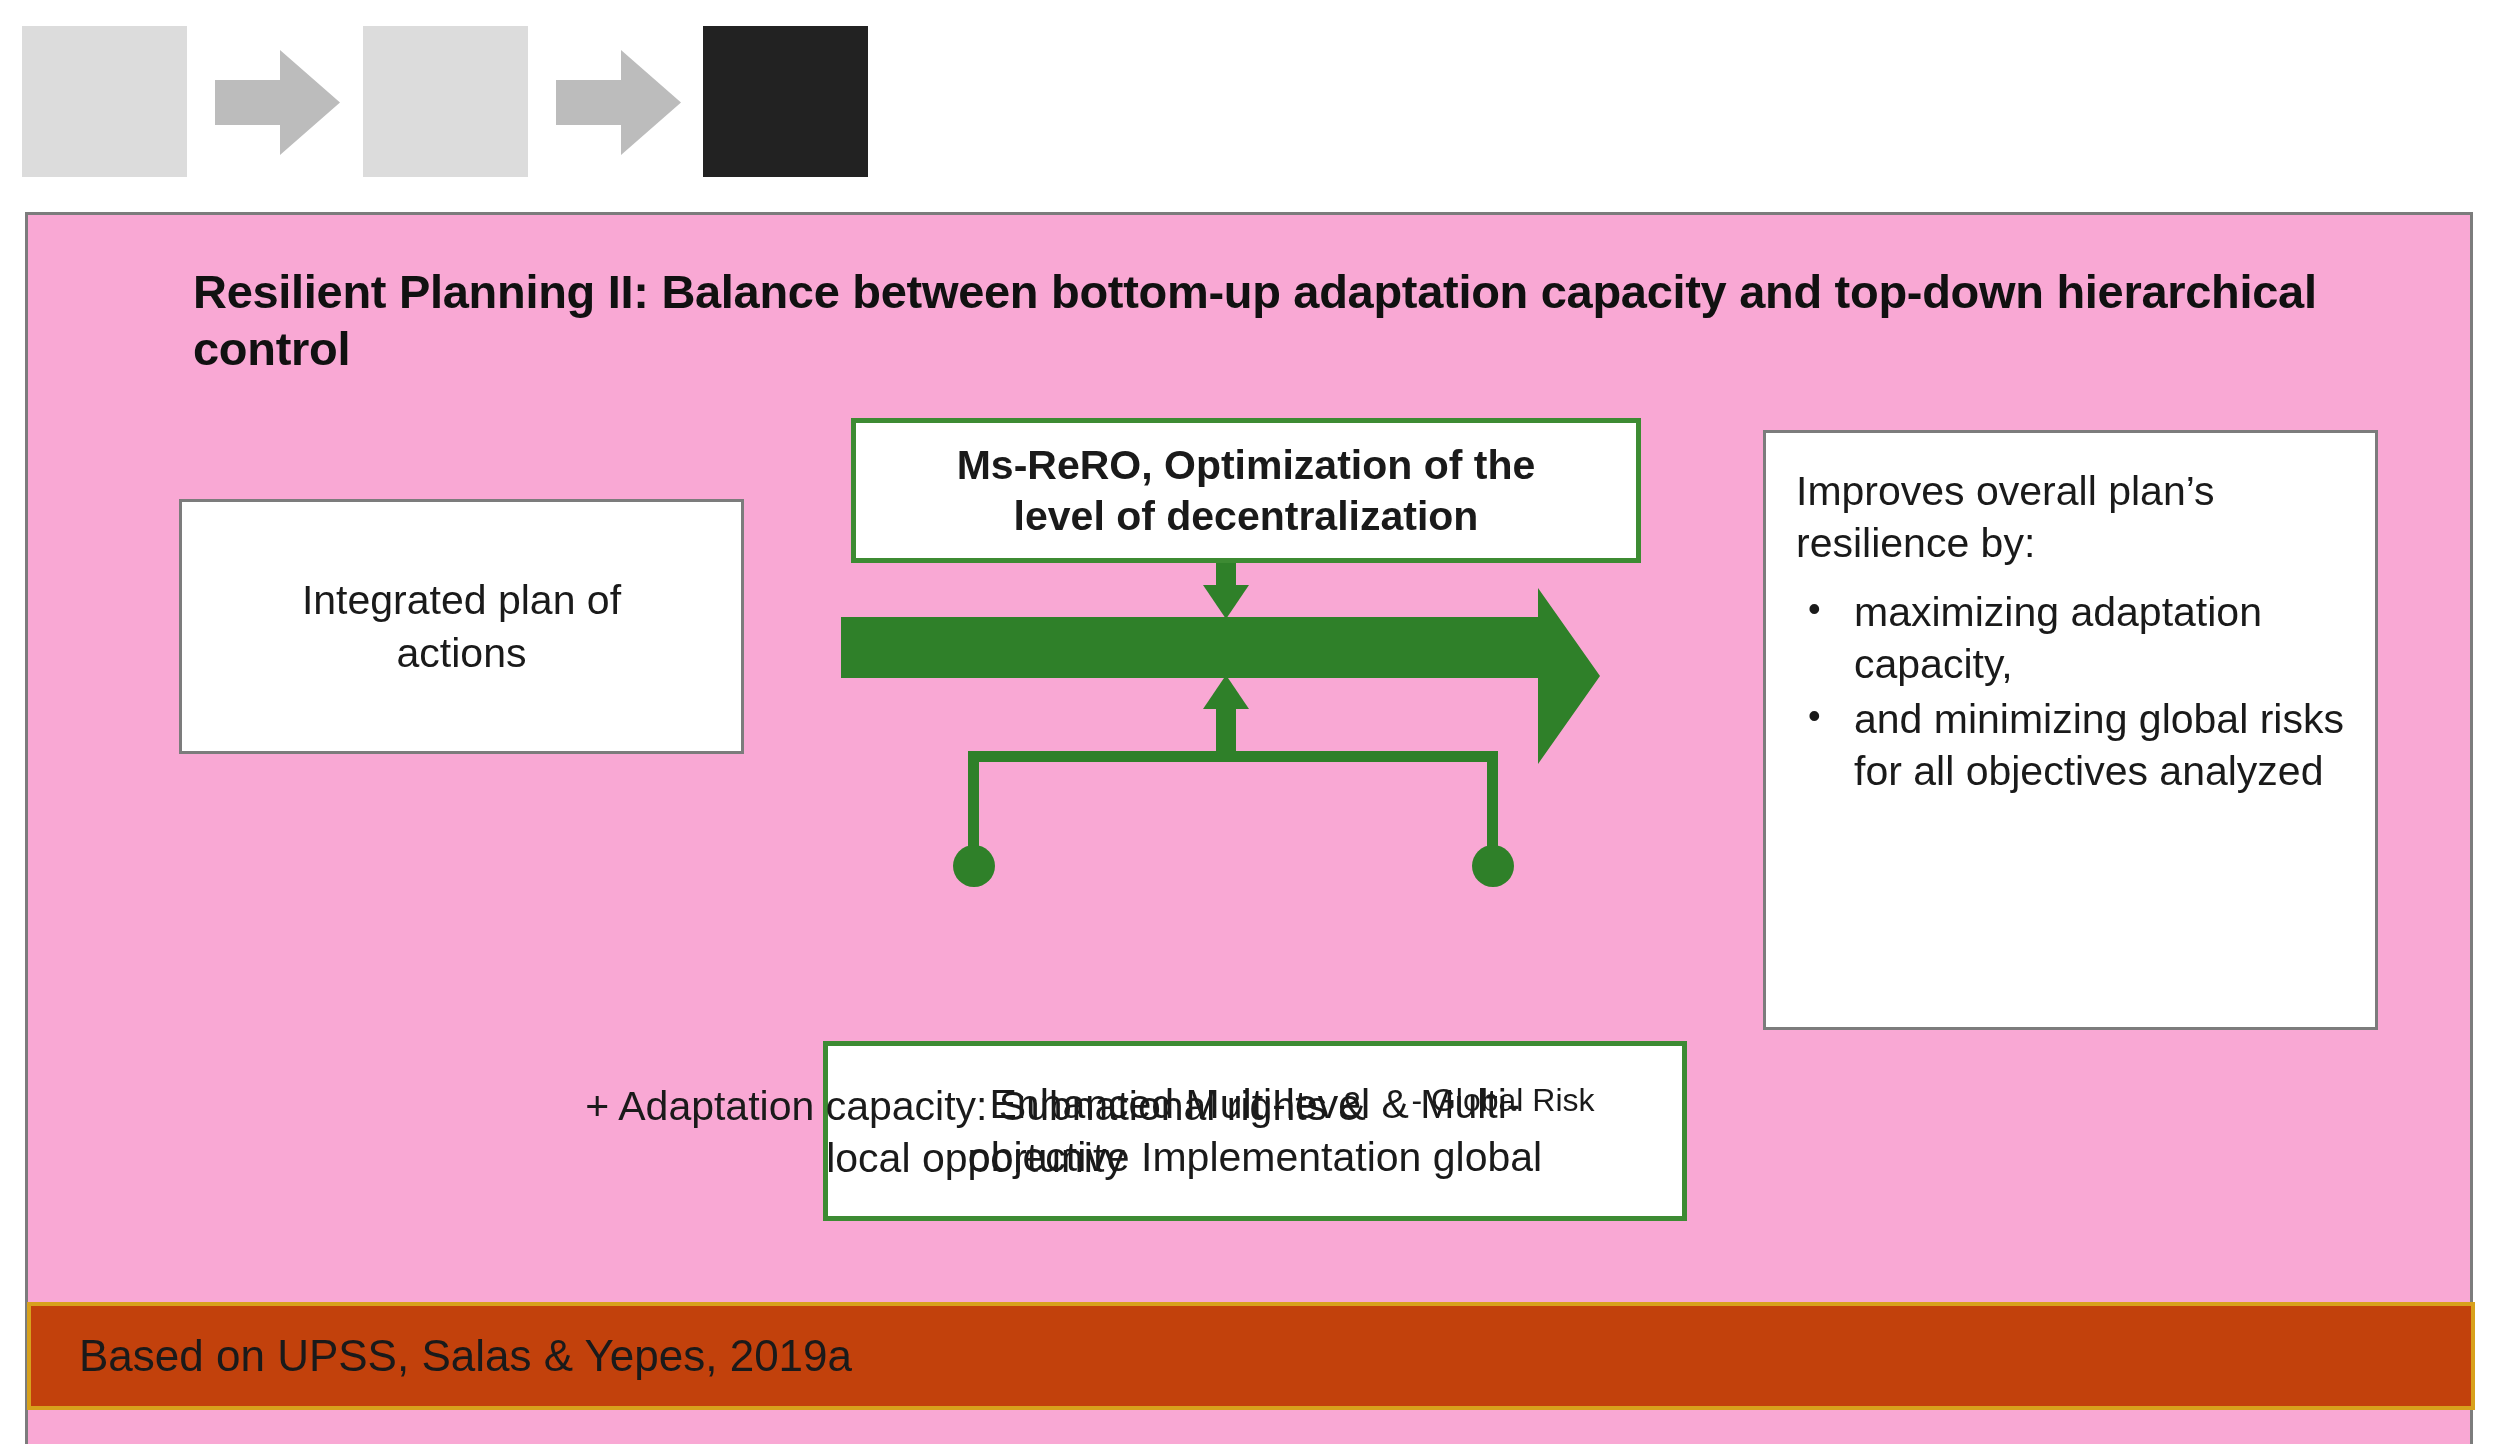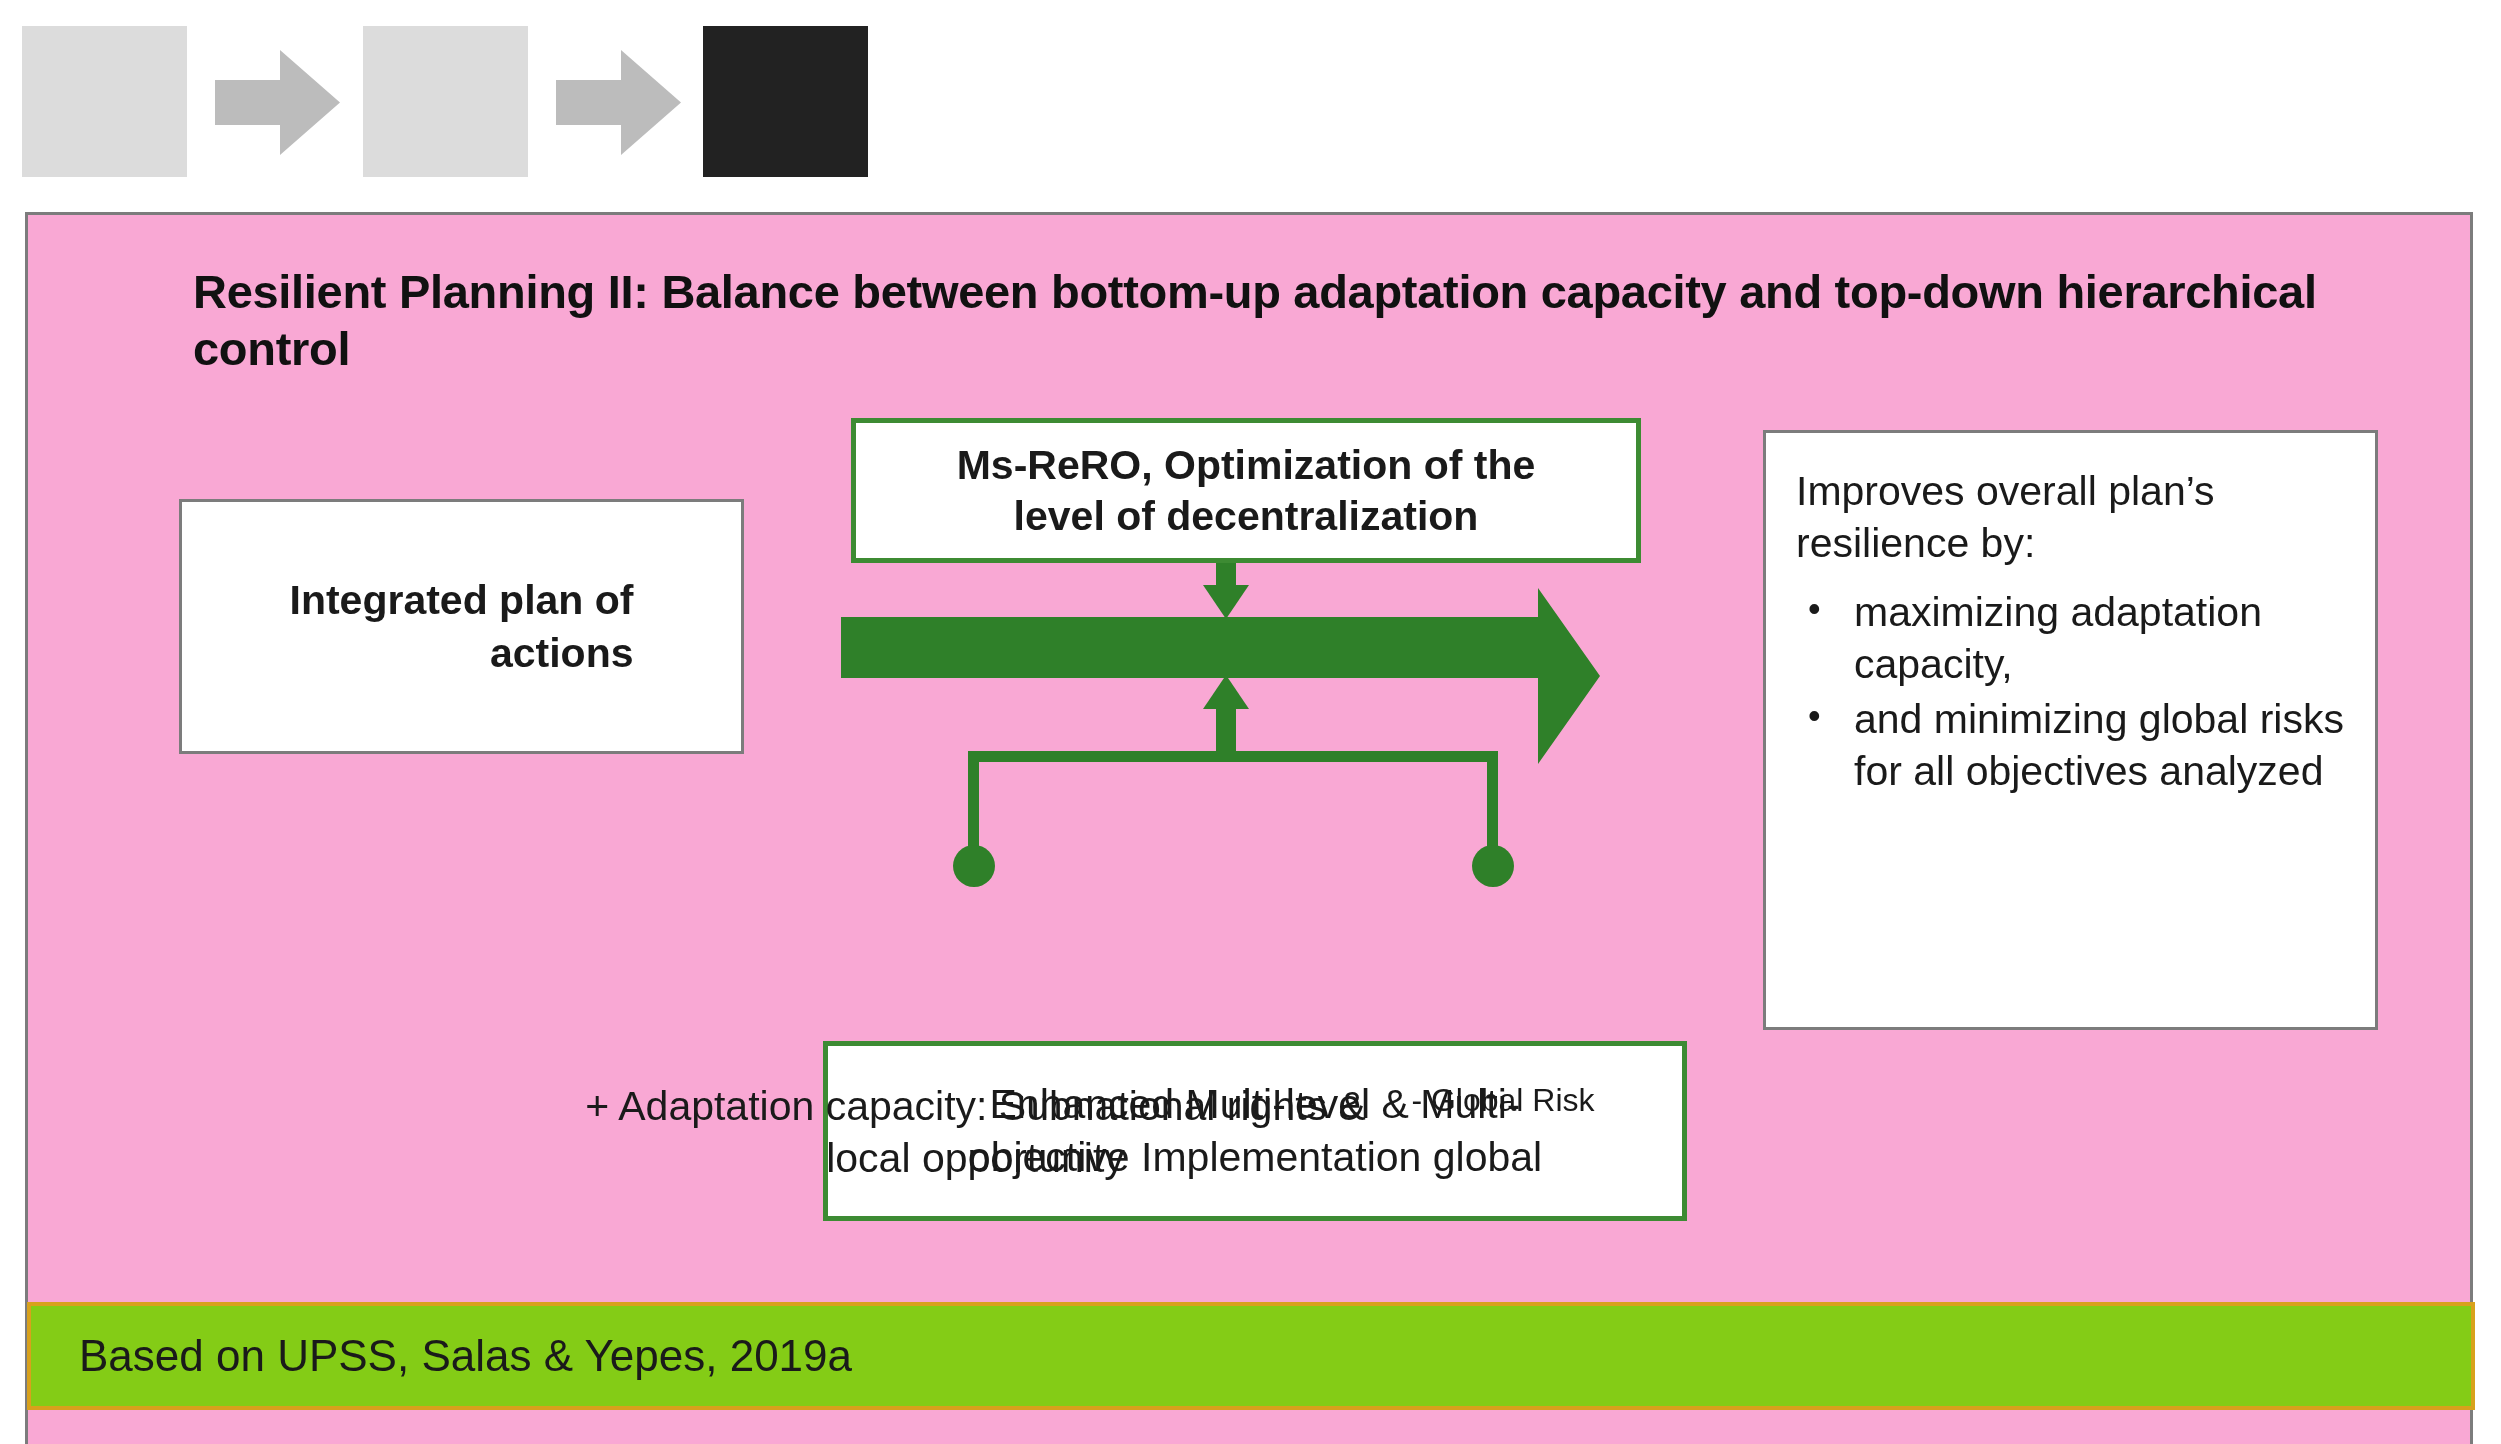--- a/index.html
+++ b/index.html
@@ -81,22 +81,22 @@
   }
   #box-msrero .btext {
     font-size: 41px; font-weight: bold; line-height: 1.24;
     text-align: center; padding: 0 18px;
   }
 
   #box-integrated {
     left: 151px; top: 284px; width: 565px; height: 255px;
   }
   #box-integrated .btext {
-    font-size: 41px; font-weight: bold; line-height: 1.27;
-    text-align: right; padding: 0 34px;
+    font-size: 41px; font-weight: normal; line-height: 1.27;
+    text-align: center; padding: 0 34px;
   }
 
   #box-enhanced {
     left: 795px; top: 826px; width: 864px; height: 180px;
   }
   #box-enhanced .btext {
     font-size: 41px; font-weight: normal; line-height: 1.3;
     text-align: center; padding: 0 26px;
   }
 
@@ -167,21 +167,21 @@
   }
 
   
   #citation {
     position: absolute;
     left: 27px;
     top: 1302px;
     width: 2448px;
     height: 108px;
     border: 4px solid #d8a11c;
-    background: #84cc16;
+    background: #c2410c;
     box-sizing: border-box;
   }
   #citation-text {
     position: absolute;
     left: 48px;
     top: 50%;
     transform: translateY(-50%);
     font-size: 44px;
     line-height: 1.2;
   }

